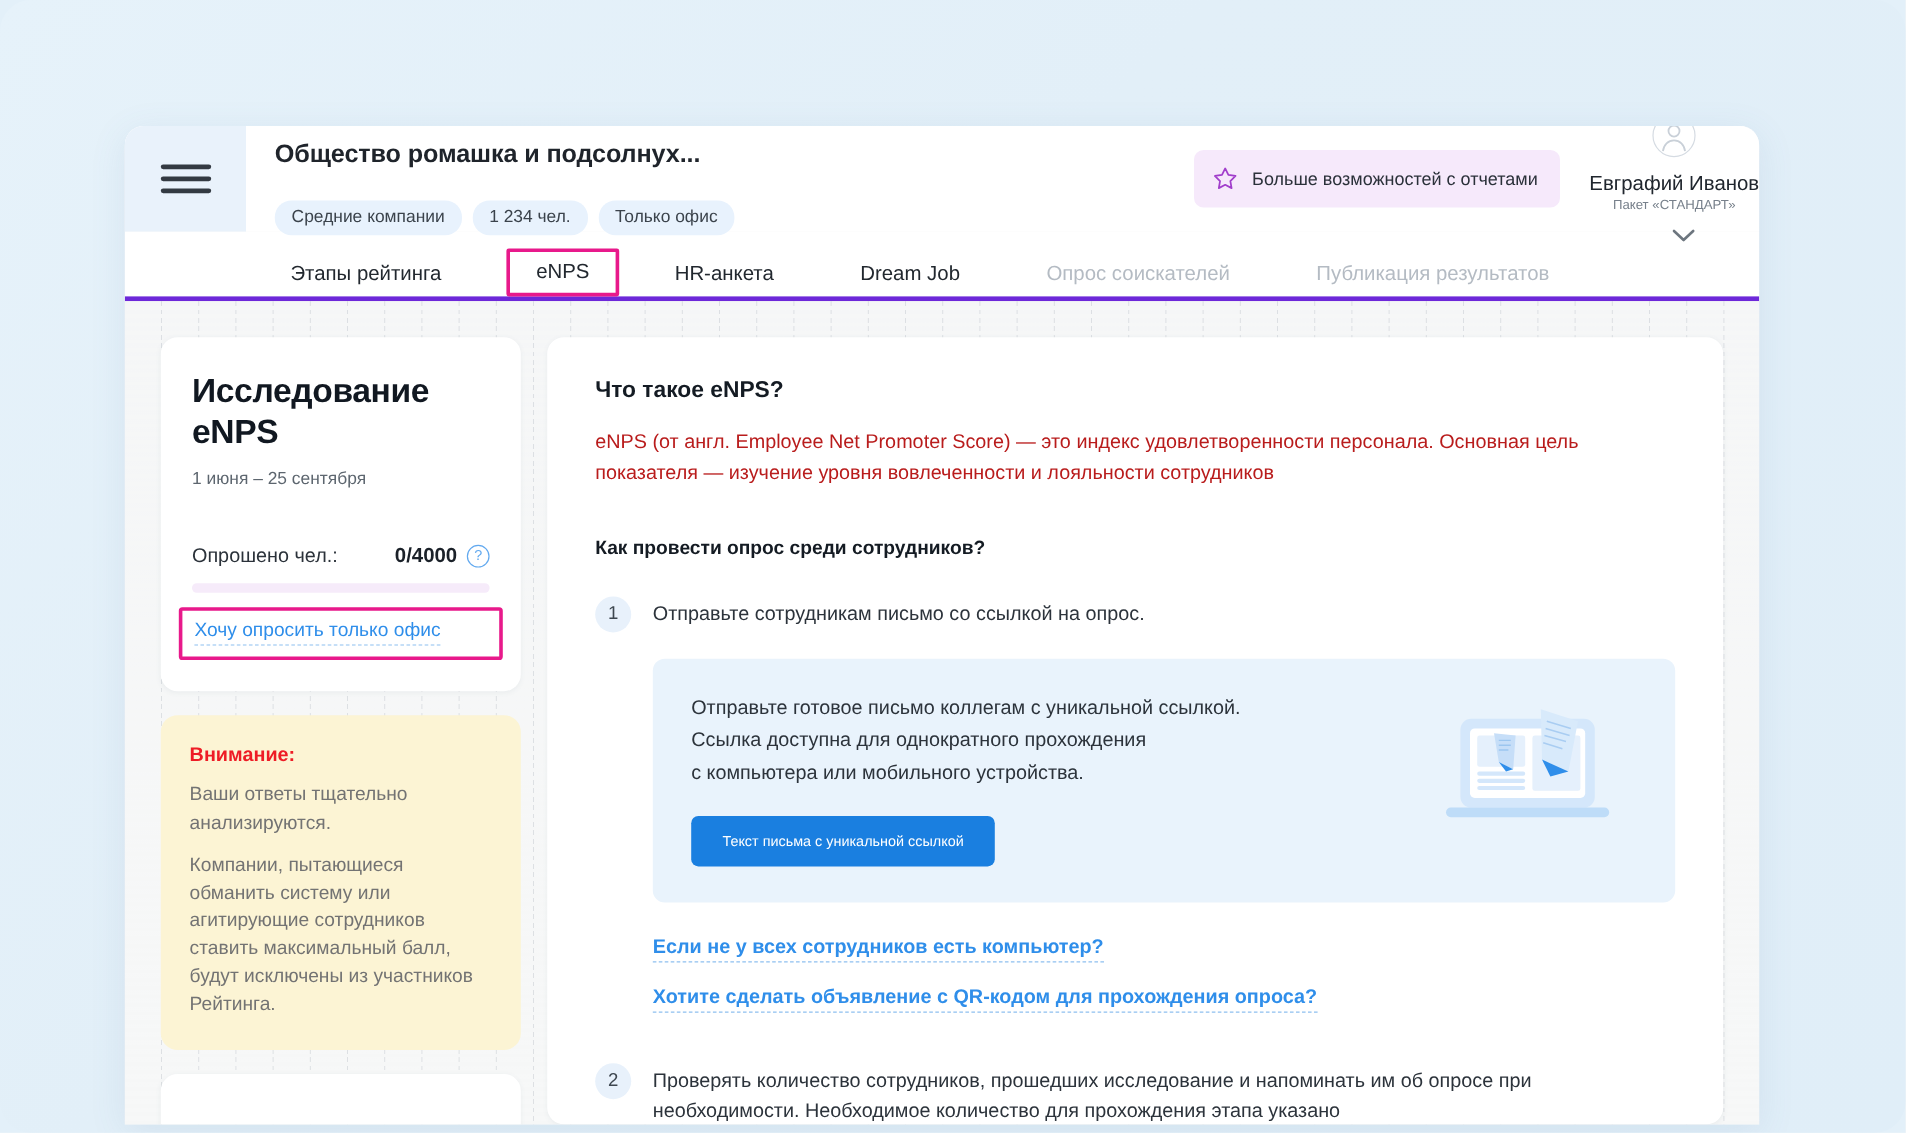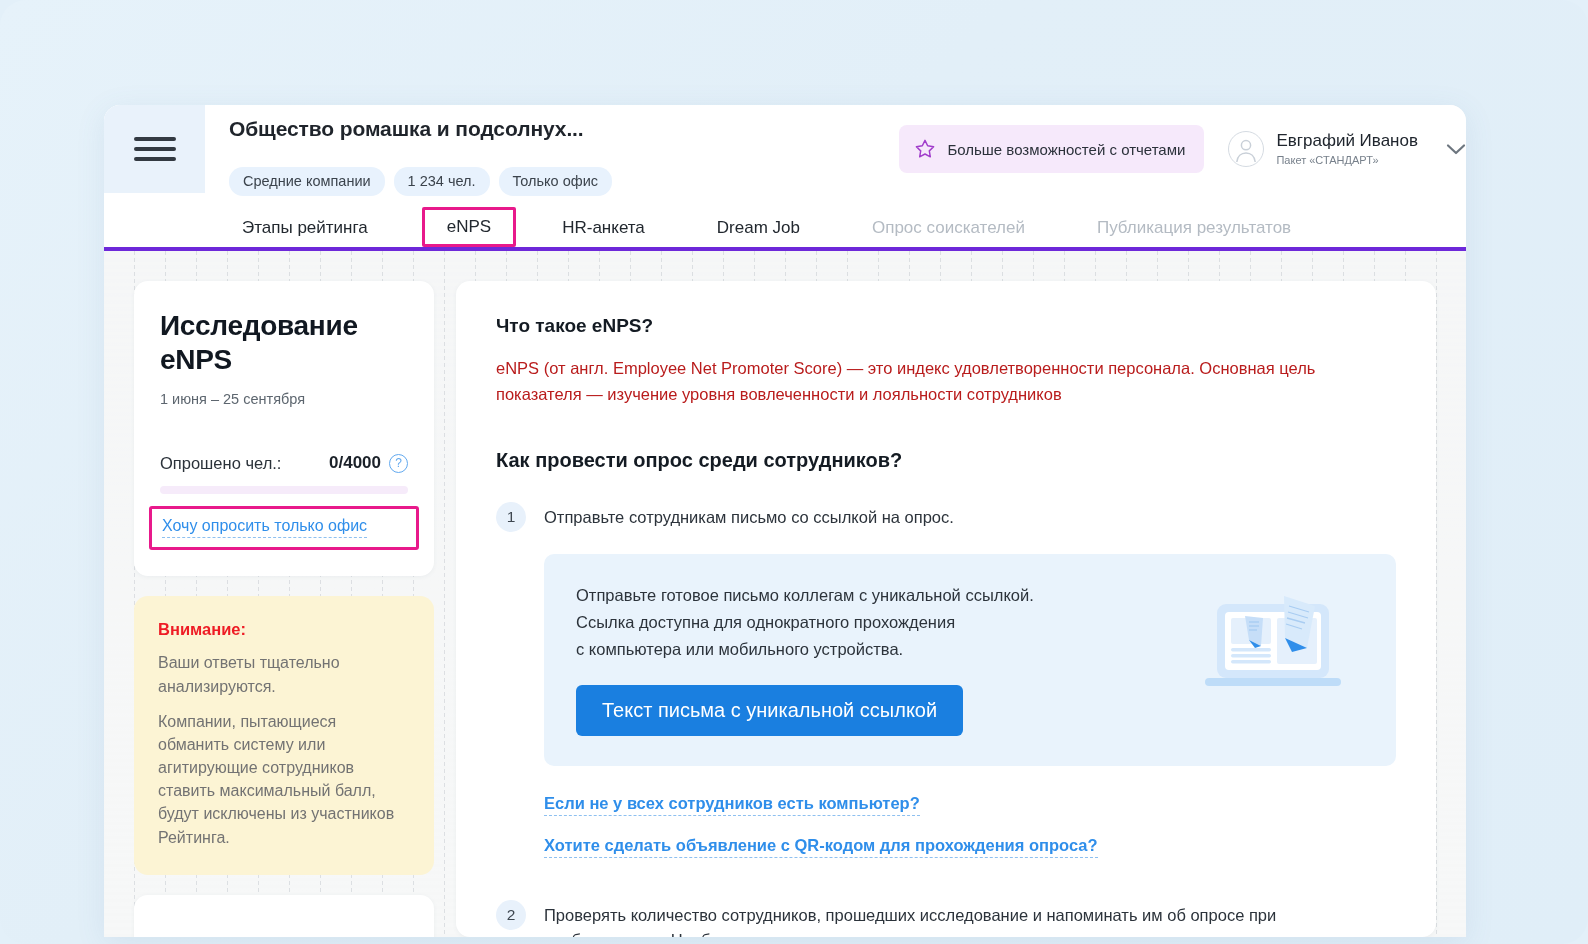--- a/index.html
+++ b/index.html
@@ -67,29 +67,29 @@
     display: flex; align-items: center; gap: 0; 
   }
   .promo-pill {
     display: flex; align-items: center; gap: 11px;
     background: #f6e9fb; border-radius: 8px;
     padding: 13px 19px 13px 15px;
     margin-right: 24px; cursor: pointer;
   }
   .promo-pill .lbl { font-size: 15px; color: #2b313a; white-space: nowrap; }
   .star-ic { width: 22px; height: 22px; display:block; }
-  .user-box { display: flex; align-items: center; gap: 12px; cursor: pointer; }
+  .user-box { display: flex; align-items: center; gap: 12px; cursor: pointer; flex-direction: column; }
   .avatar {
     width: 36px; height: 36px; border-radius: 50%;
     border: 1.6px solid #d5dbe2; display: flex;
     align-items: flex-end; justify-content: center; overflow: hidden;
   }
   .user-txt { line-height: 1.15; }
   .user-name { font-size: 17px; color: #20262e; }
-  .user-plan { font-size: 11px; color: #77808b; margin-top: 3px; }
+  .user-plan { font-size: 11px; color: #77808b; margin-top: 3px; text-align: center; }
   .chev { margin-left: 16px; }
 
   
   .tabs-bar {
     background: #fff; height: 58px;
     display: flex; align-items: flex-end;
     padding-left: 120px; gap: 0;
     border-bottom: 4px solid #6d28d9;
   }
   .tab {
@@ -185,38 +185,38 @@
     flex: 1; margin-right: 30px; position: relative; z-index: 2;
     background: #fff; border-radius: 14px;
     box-shadow: 0 1px 4px rgba(90,110,130,.07);
     padding: 34px 40px 0 40px;
     overflow: hidden;
   }
   h3.sec { font-size: 19px; color: #141b23; font-weight: bold; }
   p.lead {
     font-size: 16.5px; color: #b91c1c; line-height: 1.58; margin-top: 18px;
   }
-  h3.sec2 { font-size: 20px; color: #141b23; font-weight: bold; margin-top: 42px; }
+  h3.sec2 { font-size: 16px; color: #141b23; font-weight: bold; margin-top: 42px; }
   .step { display: flex; gap: 18px; margin-top: 30px; }
   .step-num {
     width: 30px; height: 30px; min-width: 30px; border-radius: 50%;
     background: #e8f1fb; color: #3e4750; font-size: 15.5px;
     display: flex; align-items: center; justify-content: center;
   }
   .step-txt { font-size: 16.5px; color: #2c333b; line-height: 1.5; padding-top: 3px; }
   .blue-panel {
     margin: 22px 0 0 48px; background: #e9f3fc; border-radius: 10px;
     padding: 28px 32px 30px; display: flex; align-items: flex-start;
     position: relative; min-height: 168px;
   }
   .bp-left { flex: 1; }
   .bp-line { font-size: 16.5px; color: #2c333b; line-height: 1.63; }
   .bp-btn {
     margin-top: 22px; background: #1a7fe0; color: #fff;
-    border: none; border-radius: 6px; font-size: 20px;
+    border: none; border-radius: 6px; font-size: 12px;
     padding: 14px 26px; cursor: pointer;
     font-family: "Liberation Sans", sans-serif;
   }
   .bp-art { width: 180px; min-width: 180px; display:flex; align-items:center; justify-content:center;}
   .link-row { margin: 28px 0 0 48px; font-weight: bold; }
   .dash-link {
     font-size: 16.5px; color: #2f8eea;
     border-bottom: 1.5px dashed #8ec0f0; padding-bottom: 2px;
     cursor: pointer; display: inline-block;
   }

